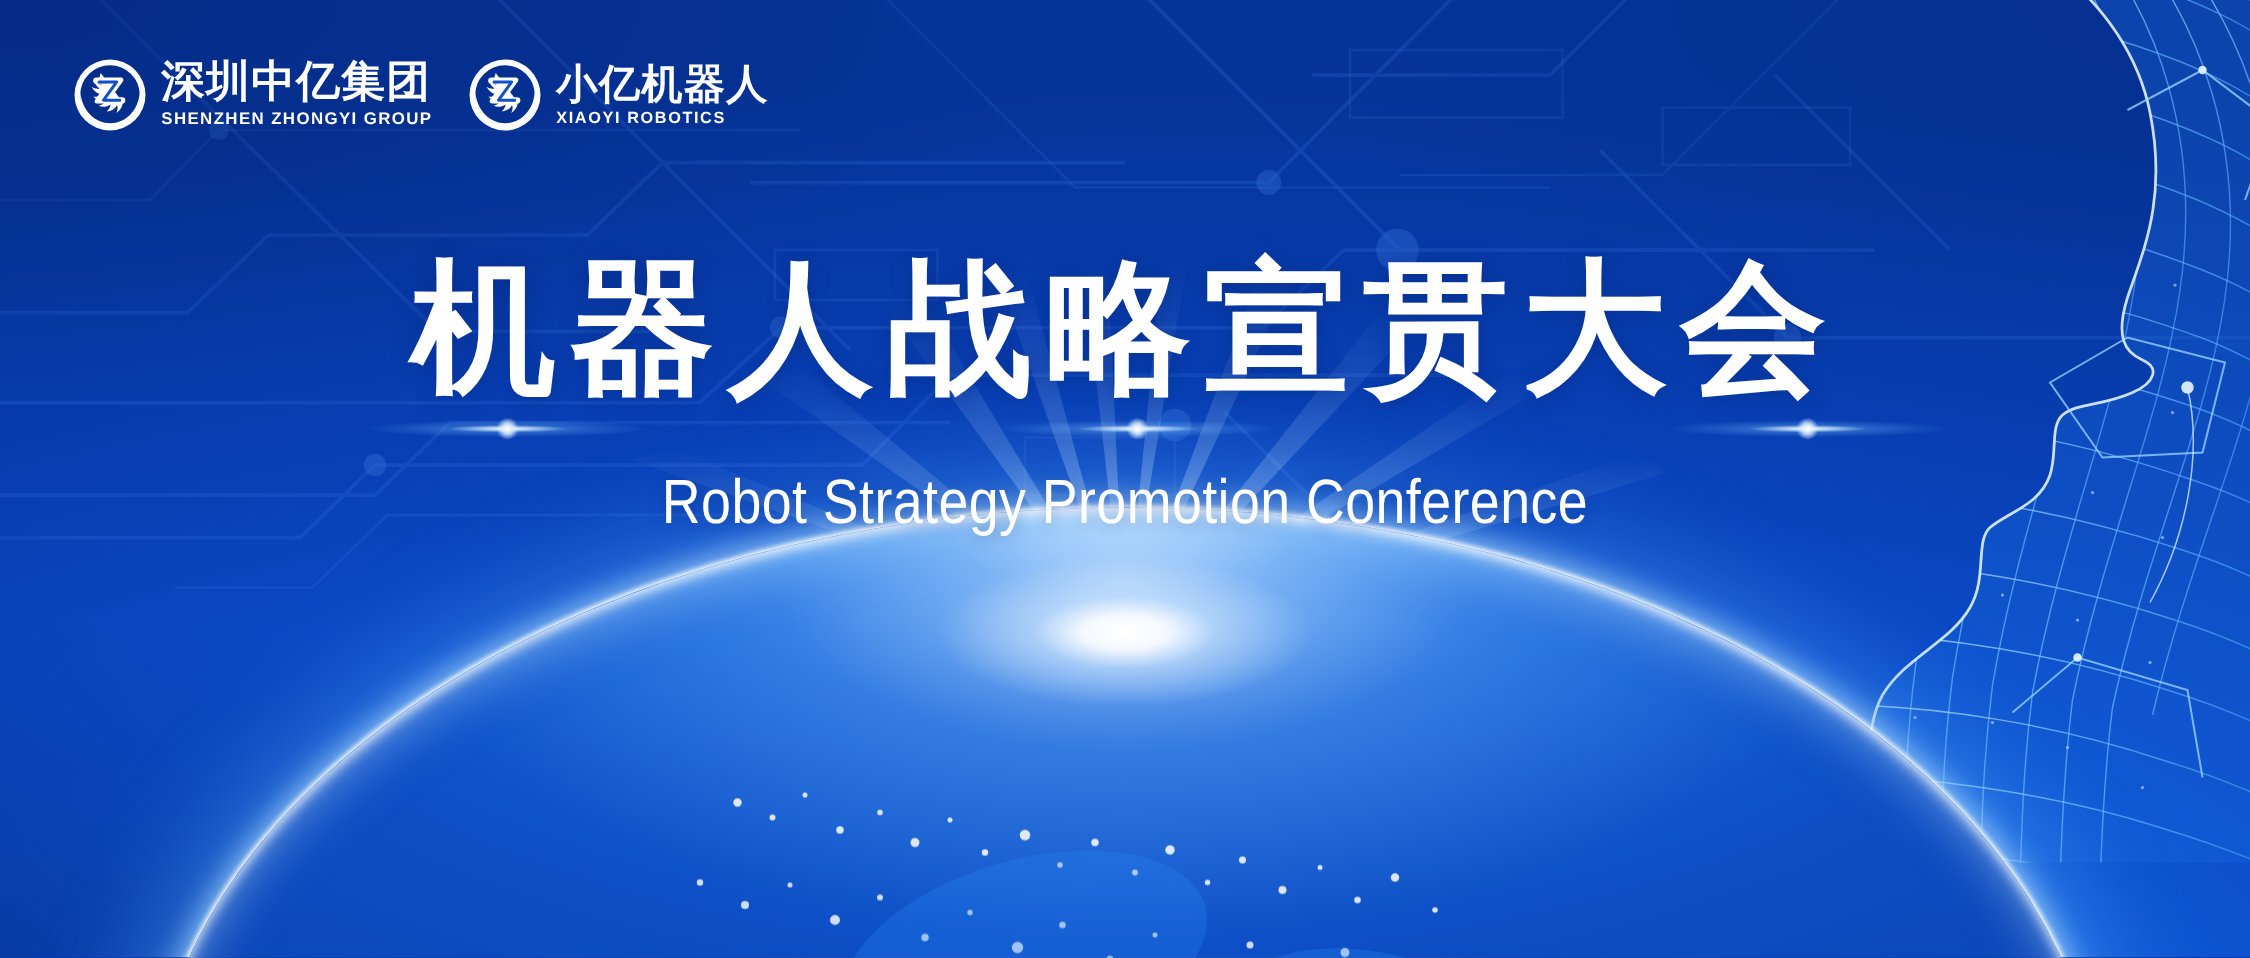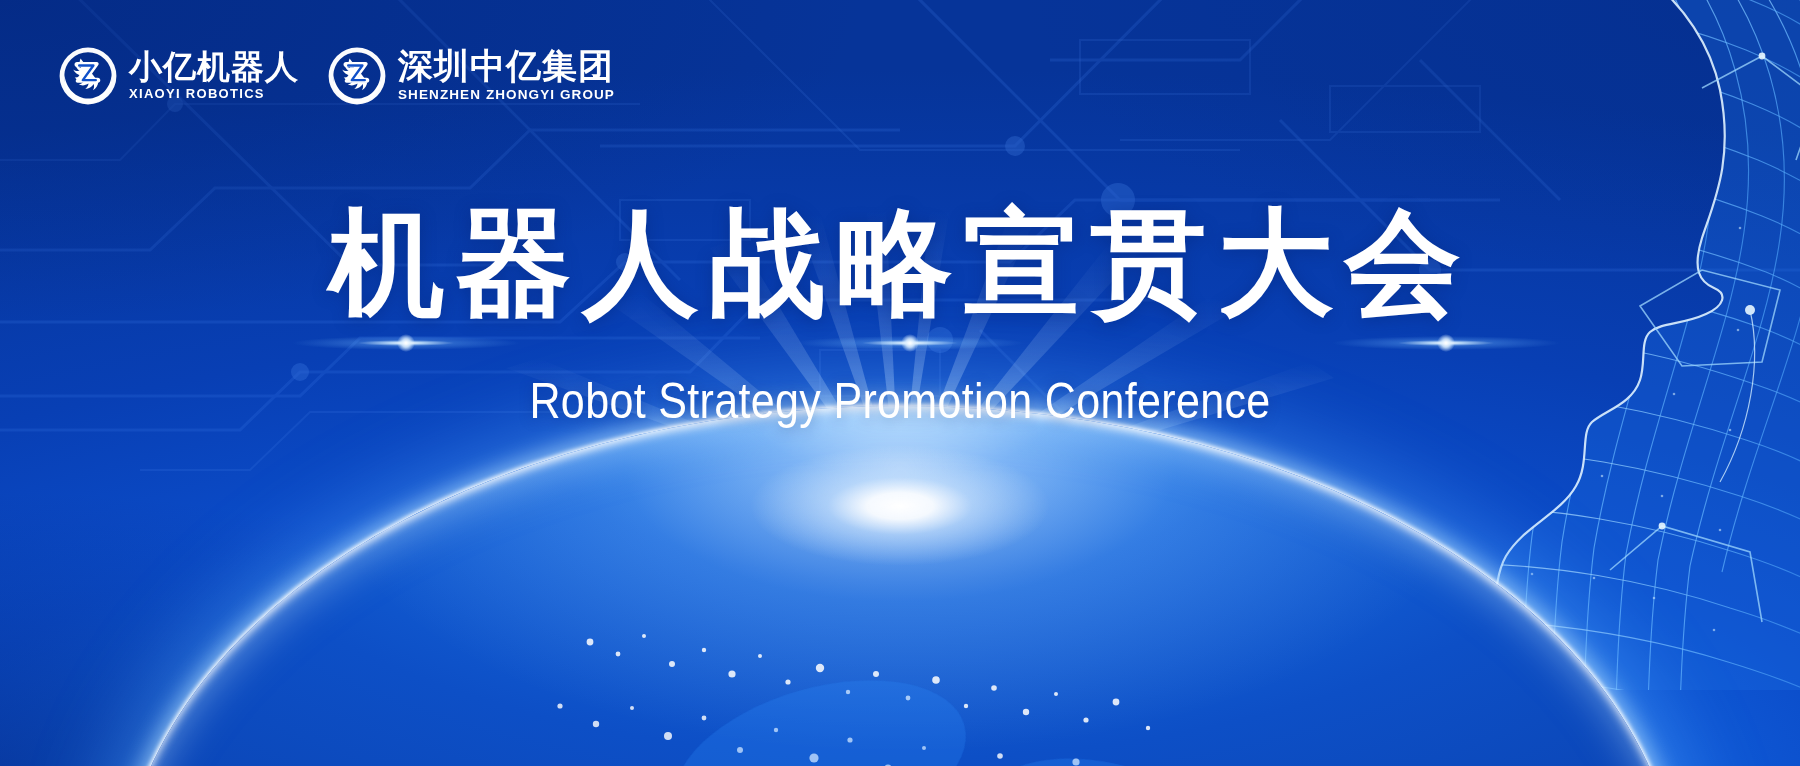--- a/index.html
+++ b/index.html
@@ -525,54 +525,54 @@
           <ellipse cx="470" cy="430" rx="96" ry="52" transform="rotate(-8 470 430)"></ellipse>
         </g>
       </svg>
     </div>
     <div class="earth-rim"></div>
   </div>
   <div class="sun-core"></div>
 
   <div class="logo-bar">
 
-    <div class="logo logo--robotics">
-      <span class="logo-mark">
-        <svg viewBox="0 0 64 64" aria-hidden="true">
-          <path d="M32 3.6a28.4 28.4 0 1 1 0 56.8 28.4 28.4 0 0 1 0-56.8zm0 4.6a23.8 23.8 0 1 0 0 47.6 23.8 23.8 0 0 0 0-47.6z" fill="#ffffff" opacity="0.98"></path>
-          <path d="M8.4 30c1.2 14.8 12 24.6 23.8 24.6S54.6 45 55.8 30c1.8 17.6-9.6 29.4-23.8 29.4S6.6 47.6 8.4 30z" fill="#ffffff"></path>
-          <path d="M24.6 14.4c-1.6 3.4-1.2 6.6.6 9.4-2.6-.6-4.6-2-6-4 .4 3 2 5.4 4.4 7-2.4.4-4.6-.1-6.4-1.4 1.6 3.4 4.4 5.4 8 6.1-1.9 1.5-4.1 2.1-6.5 1.9 2.6 2.8 5.9 4 9.6 3.7-1.4 1.9-3.3 3-5.6 3.5 3.4 1.4 6.7 1 9.8-1-.3 2.3-1.4 4.1-3.2 5.5 3.7-.2 6.5-1.9 8.4-5 .7 2.2.4 4.3-.8 6.2 3.2-1.8 5-4.6 5.4-8.3z" fill="#ffffff"></path>
-          <path d="M21 18h19.6c1.8 0 2.7 1.6 1.7 3.1l-9.2 12.7h8.7c1.5 0 2.5 1 2.5 2.5s-1 2.5-2.5 2.5H21.8c-1.8 0-2.7-1.6-1.7-3.1l9.2-12.7h-8.3c-1.5 0-2.5-1-2.5-2.5S19.5 18 21 18z" fill="#ffffff"></path>
-          <path d="M23.2 21.5h14.2l-10.6 14.6h13" fill="none" stroke="#1050c9" stroke-width="2.4" stroke-linecap="round" stroke-linejoin="round"></path>
-        </svg>
-      </span>
-      <span class="logo-text">
-        <span class="logo-cn">小亿机器人</span>
-        <span class="logo-en">XIAOYI ROBOTICS</span>
-      </span>
-    </div>
-
     <div class="logo logo--group">
       <span class="logo-mark">
         <svg viewBox="0 0 64 64" aria-hidden="true">
           <path d="M32 3.6a28.4 28.4 0 1 1 0 56.8 28.4 28.4 0 0 1 0-56.8zm0 4.6a23.8 23.8 0 1 0 0 47.6 23.8 23.8 0 0 0 0-47.6z" fill="#ffffff" opacity="0.98"></path>
           <path d="M8.4 30c1.2 14.8 12 24.6 23.8 24.6S54.6 45 55.8 30c1.8 17.6-9.6 29.4-23.8 29.4S6.6 47.6 8.4 30z" fill="#ffffff"></path>
           <path d="M24.6 14.4c-1.6 3.4-1.2 6.6.6 9.4-2.6-.6-4.6-2-6-4 .4 3 2 5.4 4.4 7-2.4.4-4.6-.1-6.4-1.4 1.6 3.4 4.4 5.4 8 6.1-1.9 1.5-4.1 2.1-6.5 1.9 2.6 2.8 5.9 4 9.6 3.7-1.4 1.9-3.3 3-5.6 3.5 3.4 1.4 6.7 1 9.8-1-.3 2.3-1.4 4.1-3.2 5.5 3.7-.2 6.5-1.9 8.4-5 .7 2.2.4 4.3-.8 6.2 3.2-1.8 5-4.6 5.4-8.3z" fill="#ffffff"></path>
           <path d="M23.4 20.2h16.8c1.1 0 1.6.9 1 1.8l-9.6 13.2h9.8c.9 0 1.4.6 1.4 1.5s-.6 1.5-1.5 1.5H23.2c-1.1 0-1.6-.9-1-1.8l9.6-13.2h-8.4c-.9 0-1.5-.6-1.5-1.5s.6-1.5 1.5-1.5z" fill="#0b47c8"></path>
           <path d="M23.4 20.2h16.8c1.1 0 1.6.9 1 1.8l-9.6 13.2h9.8c.9 0 1.4.6 1.4 1.5s-.6 1.5-1.5 1.5H23.2c-1.1 0-1.6-.9-1-1.8l9.6-13.2h-8.4c-.9 0-1.5-.6-1.5-1.5s.6-1.5 1.5-1.5z" fill="none" stroke="#ffffff" stroke-width="3.1" stroke-linejoin="round" opacity="0"></path>
           <path d="M21 18h19.6c1.8 0 2.7 1.6 1.7 3.1l-9.2 12.7h8.7c1.5 0 2.5 1 2.5 2.5s-1 2.5-2.5 2.5H21.8c-1.8 0-2.7-1.6-1.7-3.1l9.2-12.7h-8.3c-1.5 0-2.5-1-2.5-2.5S19.5 18 21 18z" fill="#ffffff"></path>
           <path d="M23.2 21.5h14.2l-10.6 14.6h13" fill="none" stroke="#1050c9" stroke-width="2.4" stroke-linecap="round" stroke-linejoin="round"></path>
         </svg>
       </span>
       <span class="logo-text">
         <span class="logo-cn">深圳中亿集团</span>
         <span class="logo-en">SHENZHEN ZHONGYI GROUP</span>
       </span>
     </div>
 
+    <div class="logo logo--robotics">
+      <span class="logo-mark">
+        <svg viewBox="0 0 64 64" aria-hidden="true">
+          <path d="M32 3.6a28.4 28.4 0 1 1 0 56.8 28.4 28.4 0 0 1 0-56.8zm0 4.6a23.8 23.8 0 1 0 0 47.6 23.8 23.8 0 0 0 0-47.6z" fill="#ffffff" opacity="0.98"></path>
+          <path d="M8.4 30c1.2 14.8 12 24.6 23.8 24.6S54.6 45 55.8 30c1.8 17.6-9.6 29.4-23.8 29.4S6.6 47.6 8.4 30z" fill="#ffffff"></path>
+          <path d="M24.6 14.4c-1.6 3.4-1.2 6.6.6 9.4-2.6-.6-4.6-2-6-4 .4 3 2 5.4 4.4 7-2.4.4-4.6-.1-6.4-1.4 1.6 3.4 4.4 5.4 8 6.1-1.9 1.5-4.1 2.1-6.5 1.9 2.6 2.8 5.9 4 9.6 3.7-1.4 1.9-3.3 3-5.6 3.5 3.4 1.4 6.7 1 9.8-1-.3 2.3-1.4 4.1-3.2 5.5 3.7-.2 6.5-1.9 8.4-5 .7 2.2.4 4.3-.8 6.2 3.2-1.8 5-4.6 5.4-8.3z" fill="#ffffff"></path>
+          <path d="M21 18h19.6c1.8 0 2.7 1.6 1.7 3.1l-9.2 12.7h8.7c1.5 0 2.5 1 2.5 2.5s-1 2.5-2.5 2.5H21.8c-1.8 0-2.7-1.6-1.7-3.1l9.2-12.7h-8.3c-1.5 0-2.5-1-2.5-2.5S19.5 18 21 18z" fill="#ffffff"></path>
+          <path d="M23.2 21.5h14.2l-10.6 14.6h13" fill="none" stroke="#1050c9" stroke-width="2.4" stroke-linecap="round" stroke-linejoin="round"></path>
+        </svg>
+      </span>
+      <span class="logo-text">
+        <span class="logo-cn">小亿机器人</span>
+        <span class="logo-en">XIAOYI ROBOTICS</span>
+      </span>
+    </div>
+
   </div>
 
   <div class="headline">
     <h1 class="title-cn">机器人战略宣贯大会</h1>
     <div class="flare-row">
       <span class="flare f1"></span>
       <span class="flare f2"></span>
       <span class="flare f3"></span>
     </div>
     <div class="title-en">Robot Strategy Promotion Conference</div>

